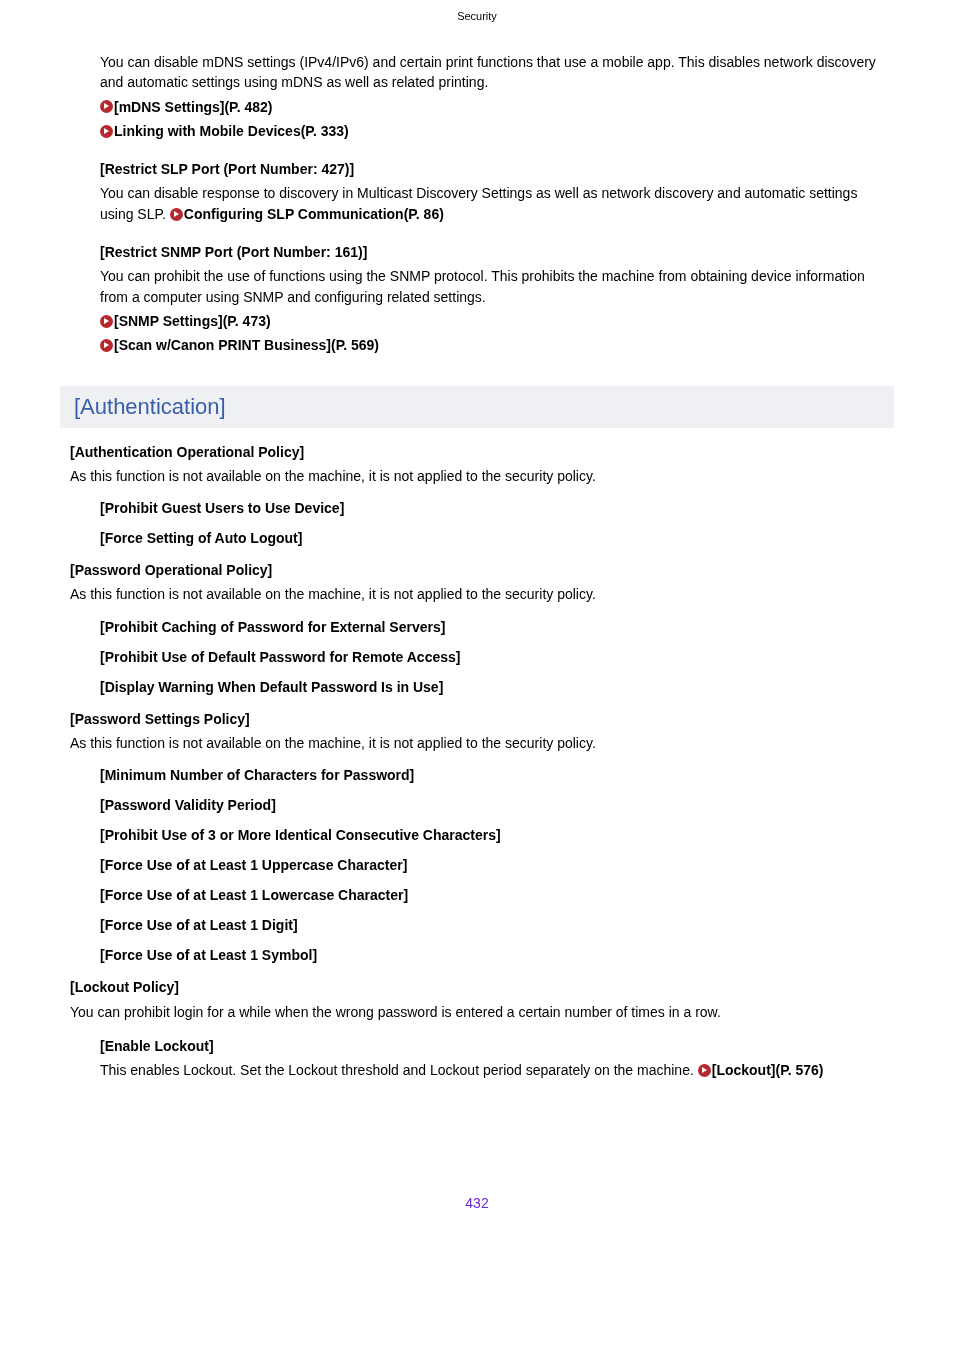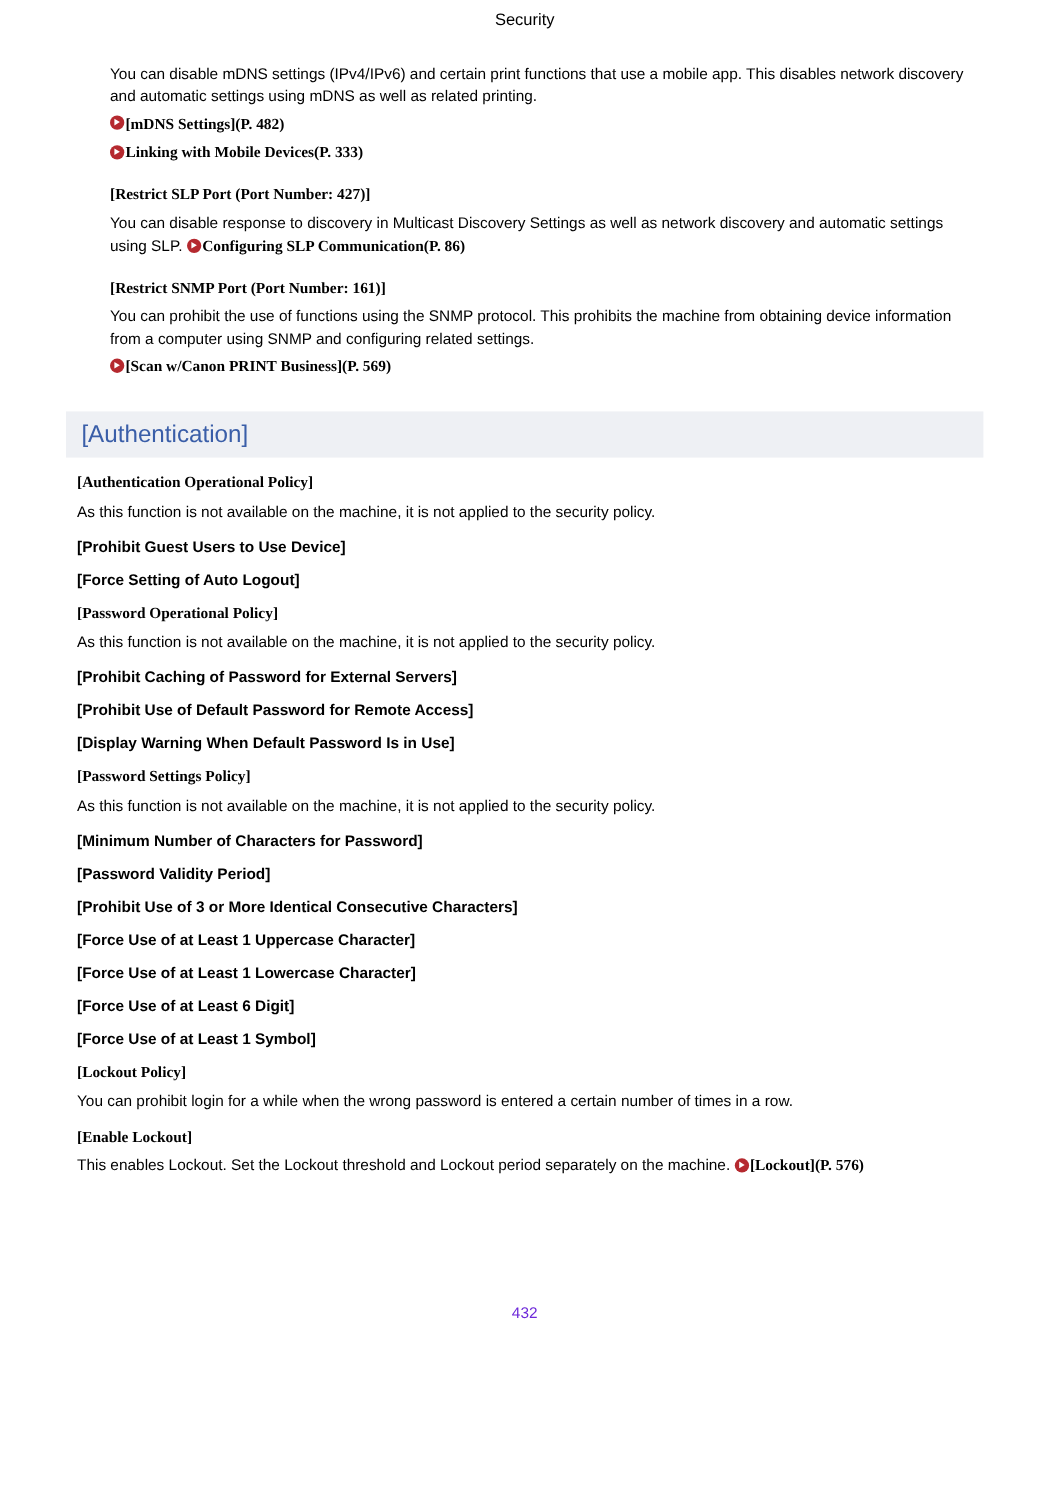--- a/index.html
+++ b/index.html
@@ -7,35 +7,36 @@
     font-family: "Segoe UI", "Helvetica Neue", Arial, sans-serif;
     font-size: 14px;
     color: #000;
     background: #fff;
     width: 954px;
     margin: 0 auto;
   }
   .page-header {
     text-align: center;
     padding: 10px 0 30px 0;
-    font-size: 15px;
+    font-size: 11px;
   }
   .content {
     padding: 0 70px;
   }
   .indent-1 {
     margin-left: 30px;
   }
   .indent-2 {
+    margin-left: 30px;
   }
   .para {
     margin-bottom: 4px;
     line-height: 1.45;
   }
-  .bold { font-weight: bold; font-family: Liberation Serif, serif; }
+  .bold { font-weight: bold; }
   .link-icon {
     display: inline-block;
     width: 13px;
     height: 13px;
     background: #b5292f;
     border-radius: 50%;
     position: relative;
     vertical-align: middle;
     margin-right: 1px;
     top: -1px;
@@ -92,20 +93,23 @@
     <div class="para bold">[Restrict SLP Port (Port Number: 427)]</div>
     <div class="para">
       <span>You can disable response to discovery in Multicast Discovery Settings as well as network discovery and automatic settings using SLP. </span><span><span class="link-icon"></span><span class="bold">Configuring SLP Communication(P. 86)</span></span>
     </div>
   </div>
 
   <div class="indent-1 section-block">
     <div class="para bold">[Restrict SNMP Port (Port Number: 161)]</div>
     <div class="para">You can prohibit the use of functions using the SNMP protocol. This prohibits the machine from obtaining device information from a computer using SNMP and configuring related settings.</div>
     <div class="para">
+      <span class="link-icon"></span><span class="bold">[SNMP Settings](P. 473)</span>
+    </div>
+    <div class="para">
       <span class="link-icon"></span><span class="bold">[Scan w/Canon PRINT Business](P. 569)</span>
     </div>
   </div>
 
   <div class="section-title-bar">[Authentication]</div>
 
   <div class="sub-block">
     <div class="para bold">[Authentication Operational Policy]</div>
     <div class="para">As this function is not available on the machine, it is not applied to the security policy.</div>
     <div class="gap"></div>
@@ -129,21 +133,21 @@
   <div class="sub-block">
     <div class="para bold">[Password Settings Policy]</div>
     <div class="para">As this function is not available on the machine, it is not applied to the security policy.</div>
     <div class="gap"></div>
     <div class="indent-2">
       <div class="item-line">[Minimum Number of Characters for Password]</div>
       <div class="item-line">[Password Validity Period]</div>
       <div class="item-line">[Prohibit Use of 3 or More Identical Consecutive Characters]</div>
       <div class="item-line">[Force Use of at Least 1 Uppercase Character]</div>
       <div class="item-line">[Force Use of at Least 1 Lowercase Character]</div>
-      <div class="item-line">[Force Use of at Least 6 Digit]</div>
+      <div class="item-line">[Force Use of at Least 1 Digit]</div>
       <div class="item-line">[Force Use of at Least 1 Symbol]</div>
     </div>
   </div>
 
   <div class="sub-block">
     <div class="para bold">[Lockout Policy]</div>
     <div class="para">You can prohibit login for a while when the wrong password is entered a certain number of times in a row.</div>
     <div class="gap"></div>
     <div class="indent-2">
       <div class="para bold">[Enable Lockout]</div>

